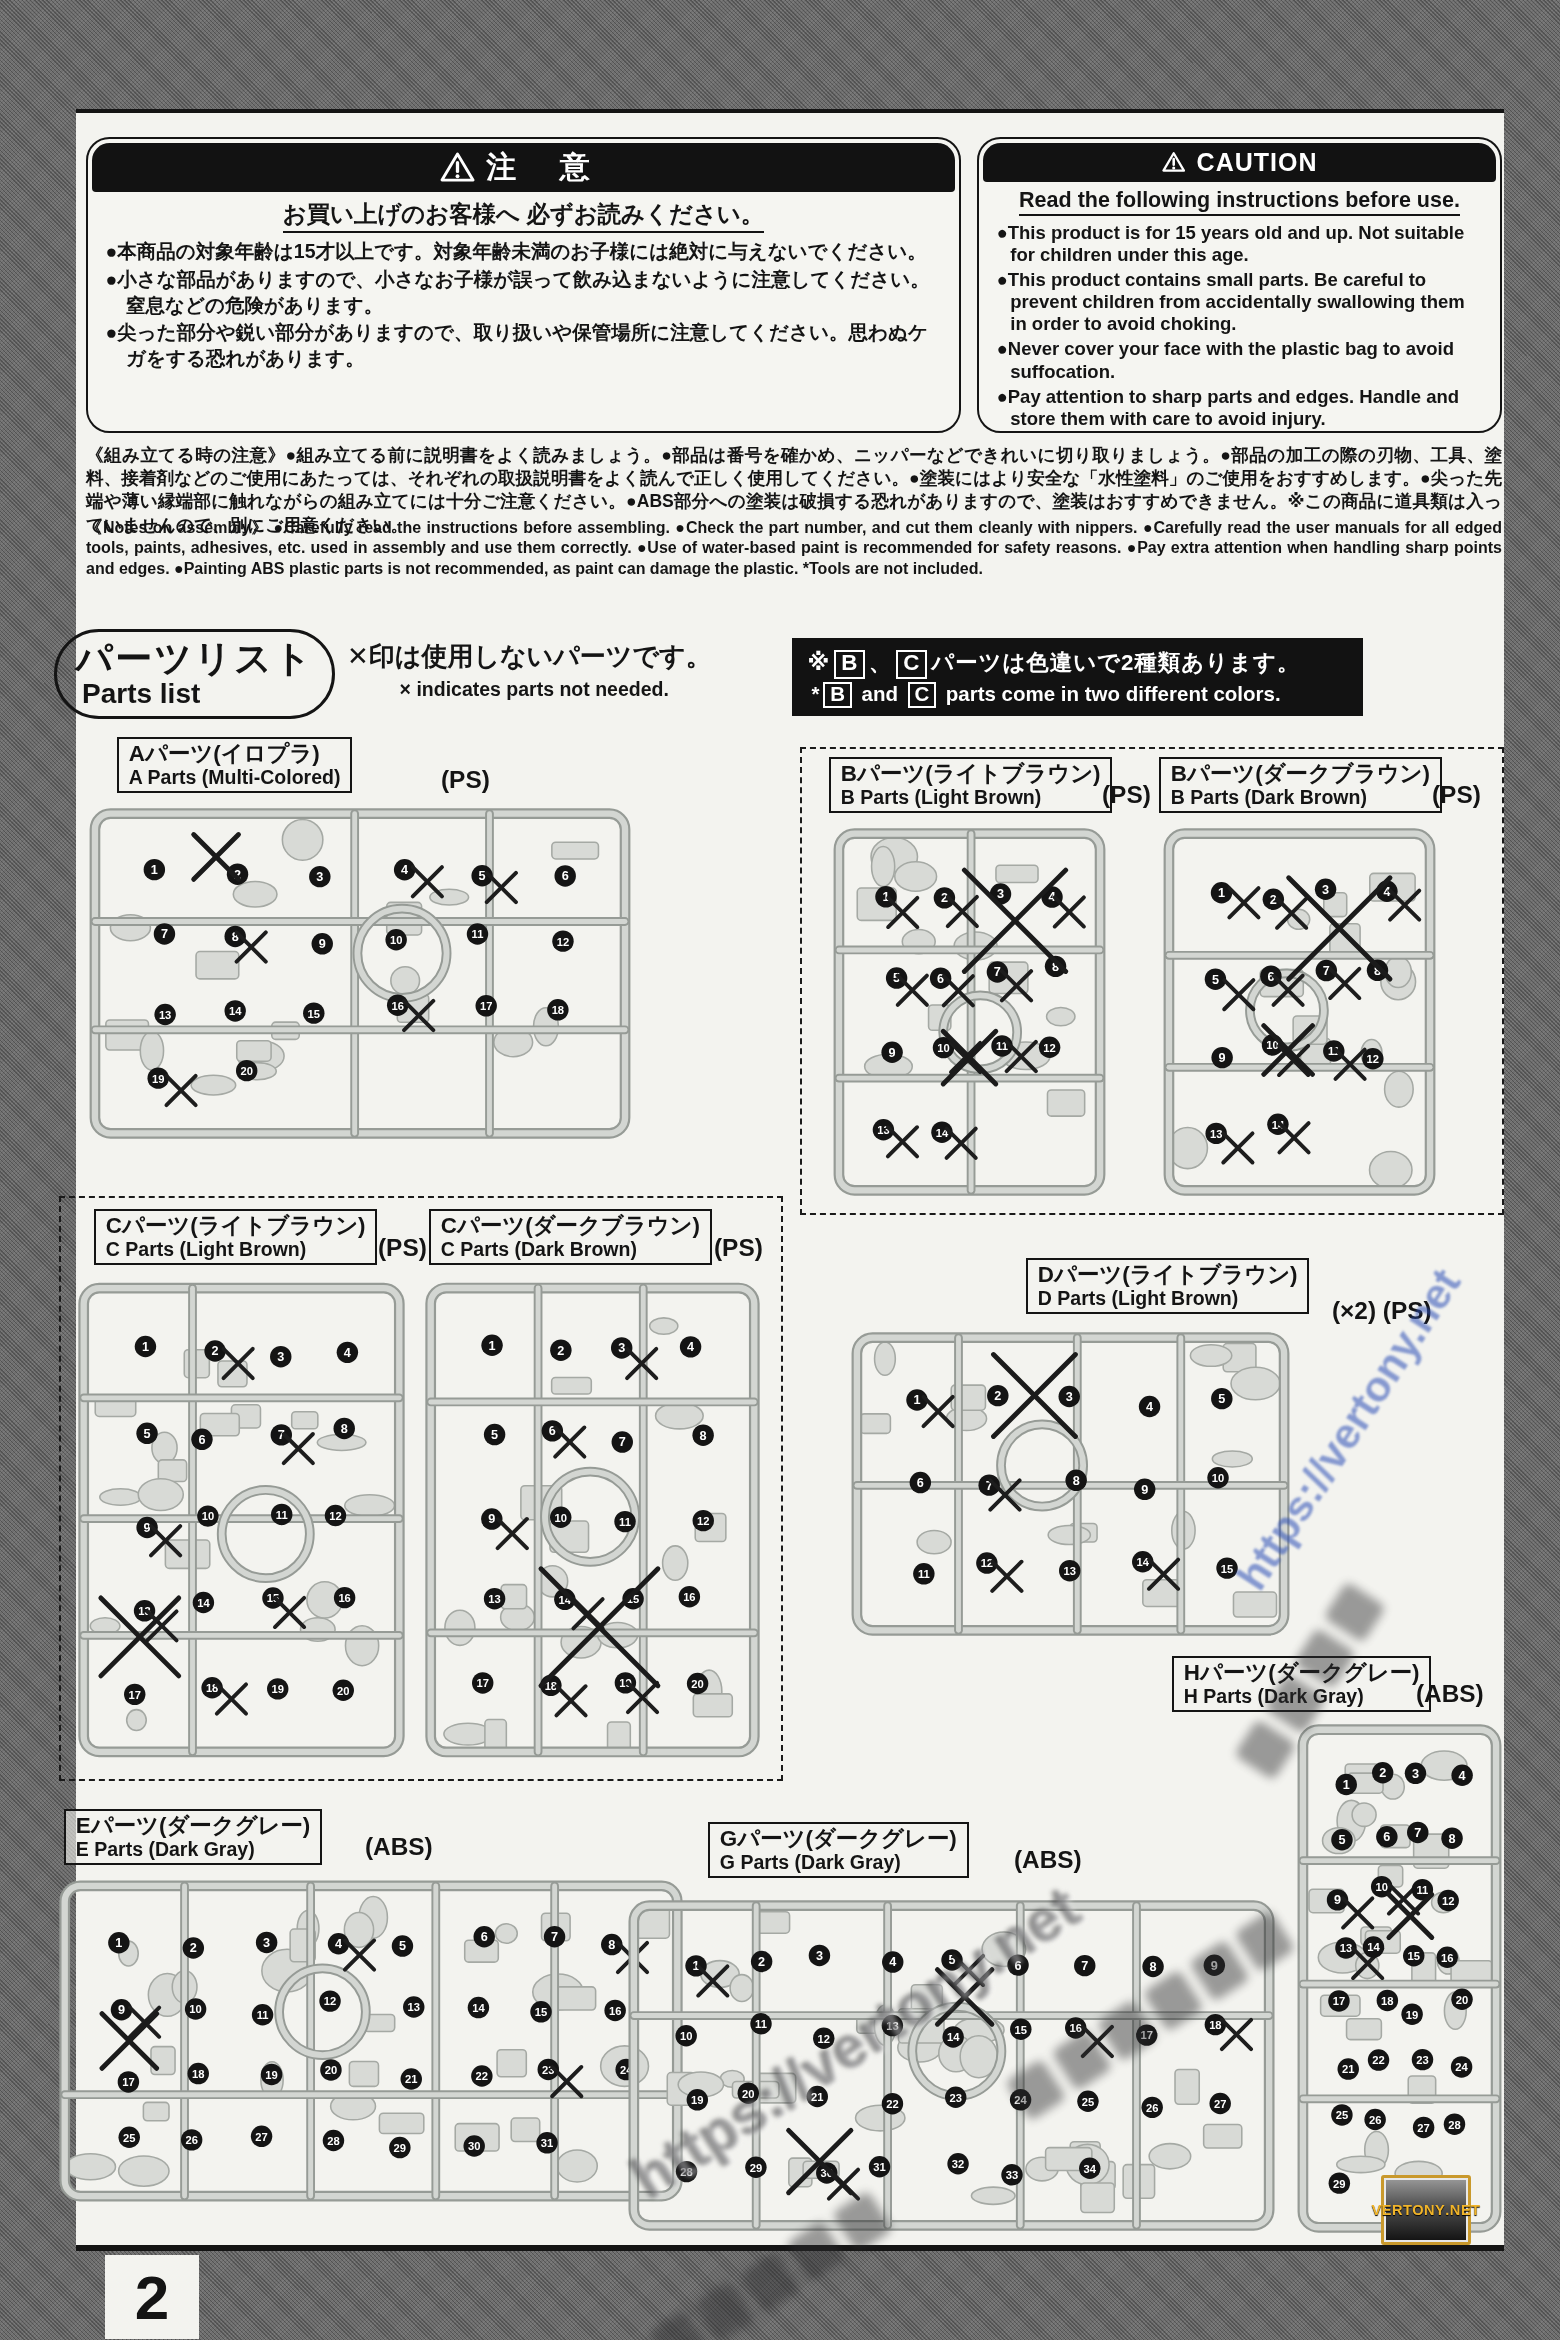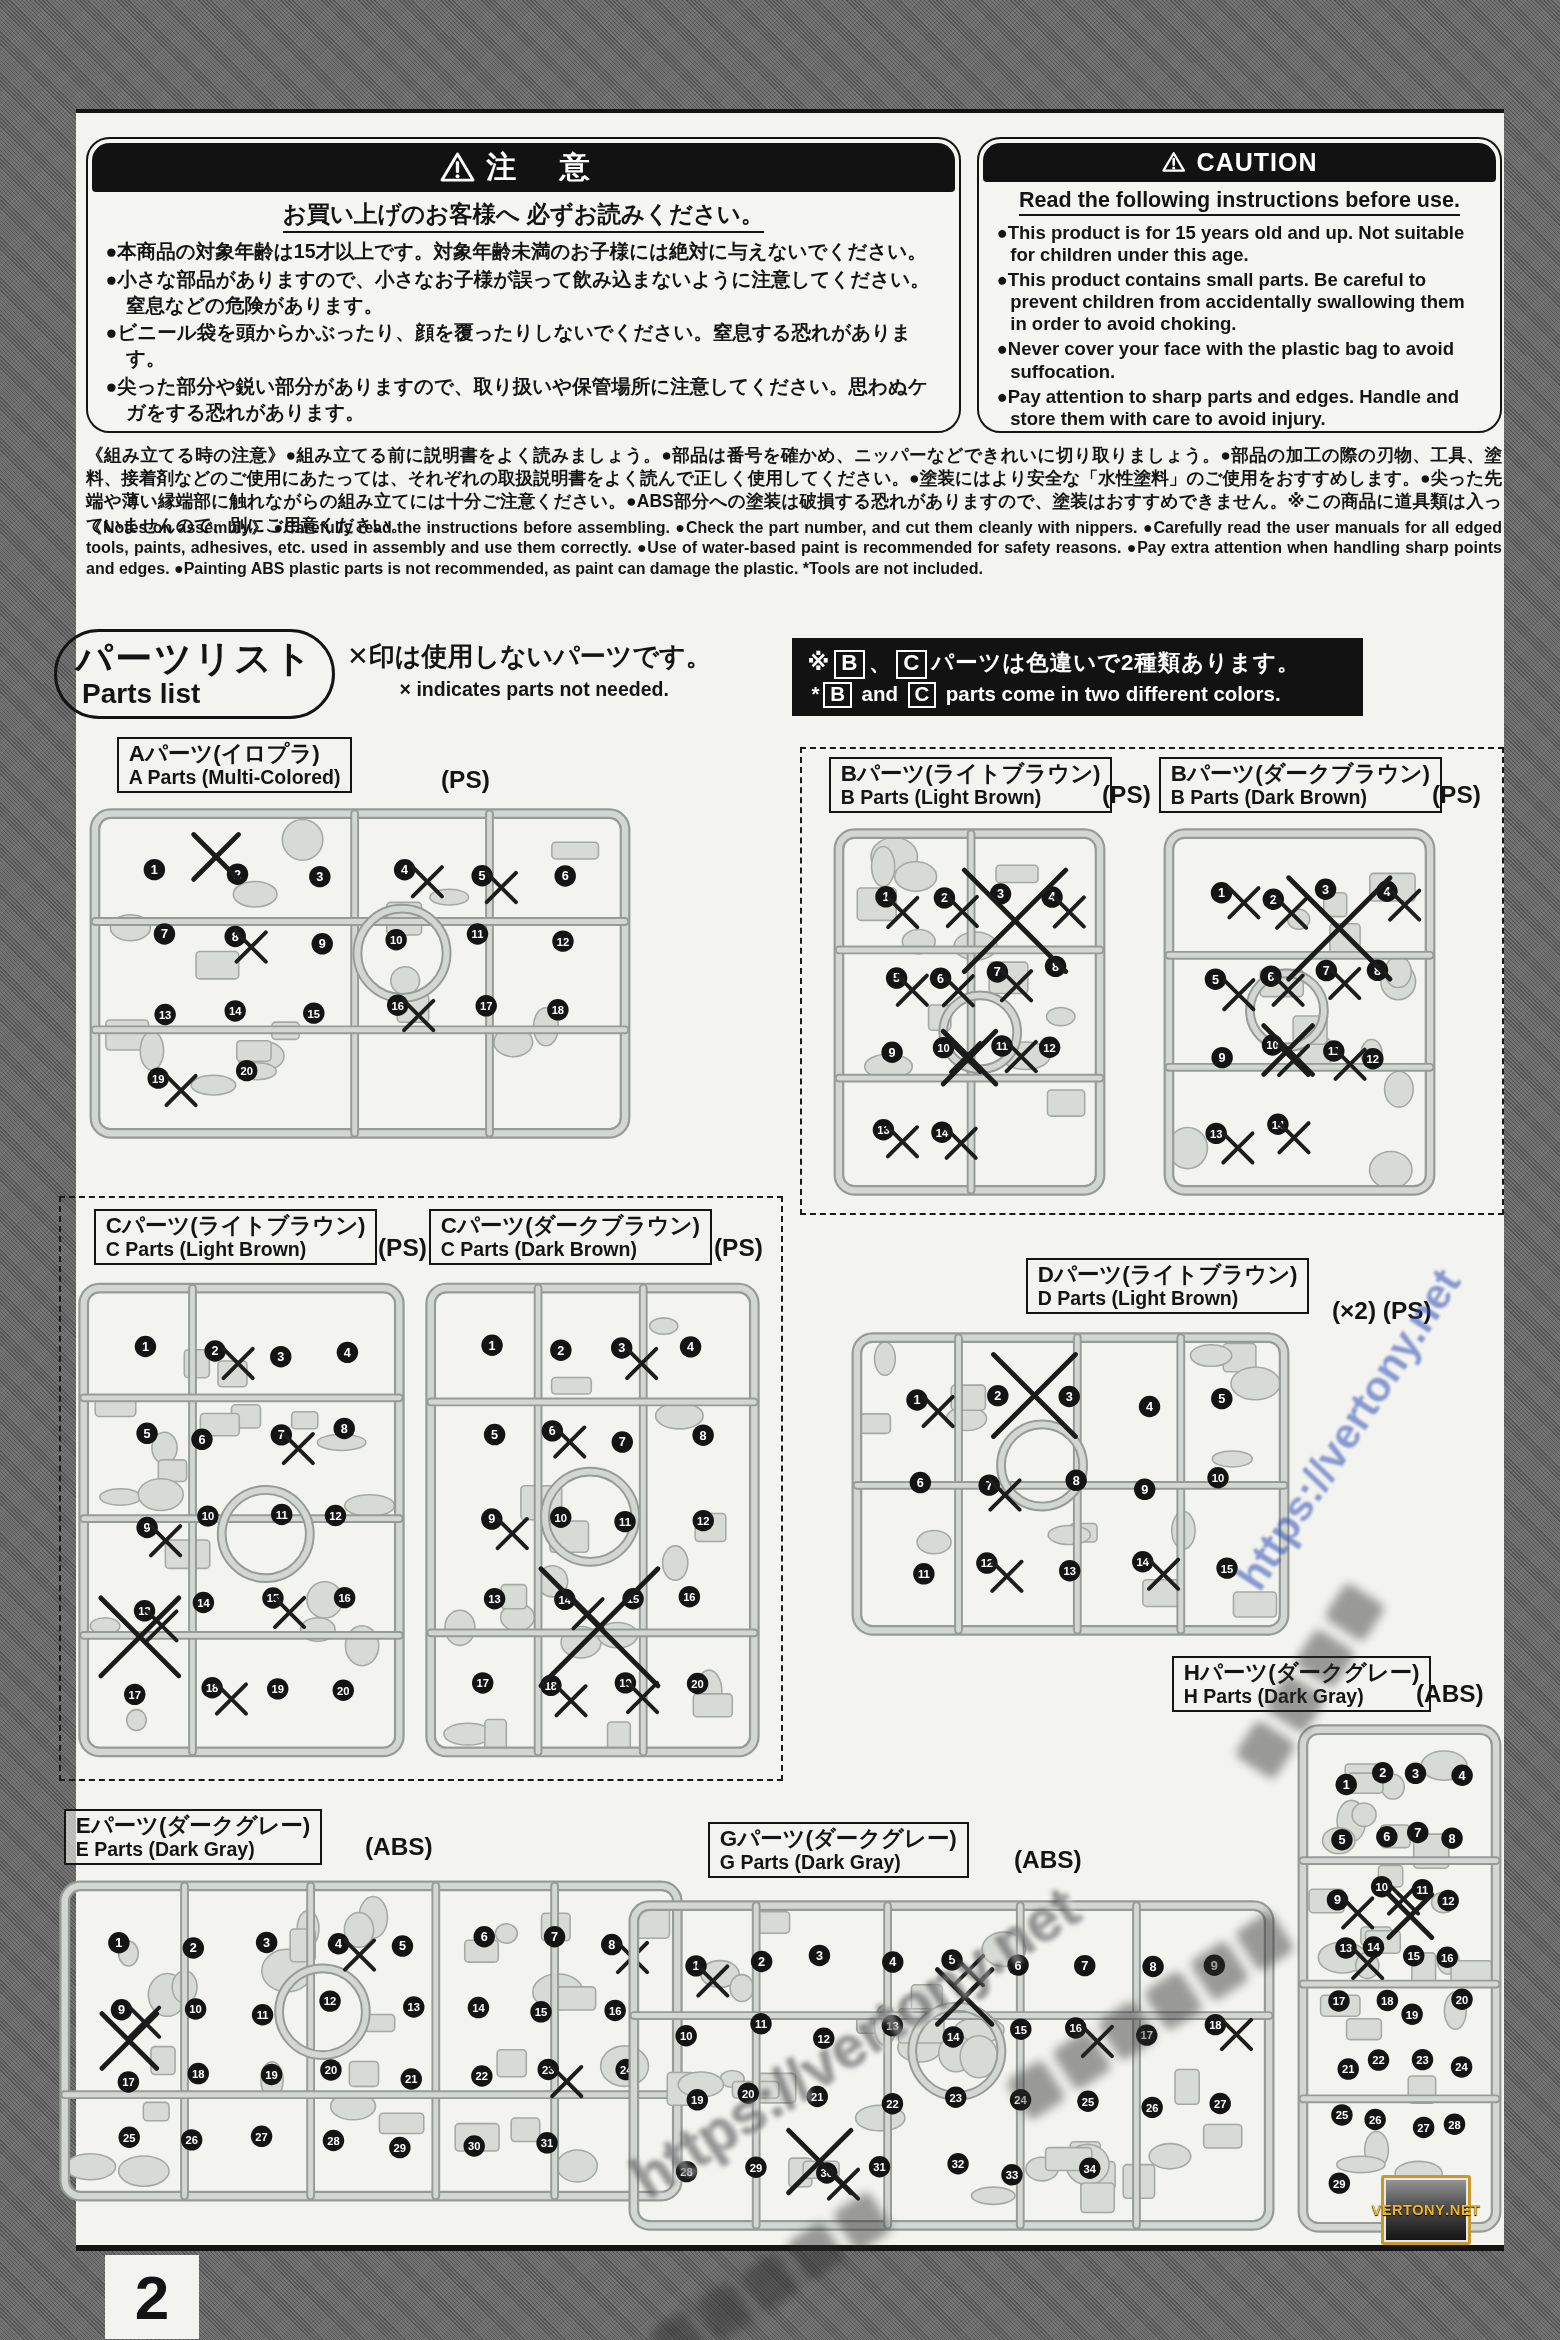--- a/index.html
+++ b/index.html
@@ -75,21 +75,20 @@
         <path d="M18 2 L34 29 L2 29 Z" fill="none" stroke="#fff" stroke-width="3" stroke-linejoin="round"></path>
         <line x1="18" y1="11" x2="18" y2="20" stroke="#fff" stroke-width="3.4" stroke-linecap="round"></line>
         <circle cx="18" cy="25" r="2" fill="#fff"></circle>
       </svg>
       <span>注 意</span>
     </div>
     <div class="csub csub-jp"><span>お買い上げのお客様へ 必ずお読みください。</span></div>
     <div class="cbullets cb-jp">
       <p>●本商品の対象年齢は15才以上です。対象年齢未満のお子様には絶対に与えないでください。</p>
       <p>●小さな部品がありますので、小さなお子様が誤って飲み込まないように注意してください。窒息などの危険があります。</p>
-      <p>●ビニール袋を頭からかぶったり、顔を覆ったりしないでください。窒息する恐れがあります。</p>
       <p>●尖った部分や鋭い部分がありますので、取り扱いや保管場所に注意してください。思わぬケガをする恐れがあります。</p>
     </div>
   </div>
 
   <div class="cbox" style="left:977px;top:137px;width:525px;height:296px;">
     <div class="chead chead-en">
       <svg width="23.4" height="20.5" viewBox="0 0 36 32">
         <path d="M18 2 L34 29 L2 29 Z" fill="none" stroke="#fff" stroke-width="3.6" stroke-linejoin="round"></path>
         <line x1="18" y1="11" x2="18" y2="20" stroke="#fff" stroke-width="4" stroke-linecap="round"></line>
         <circle cx="18" cy="25" r="2.4" fill="#fff"></circle>

